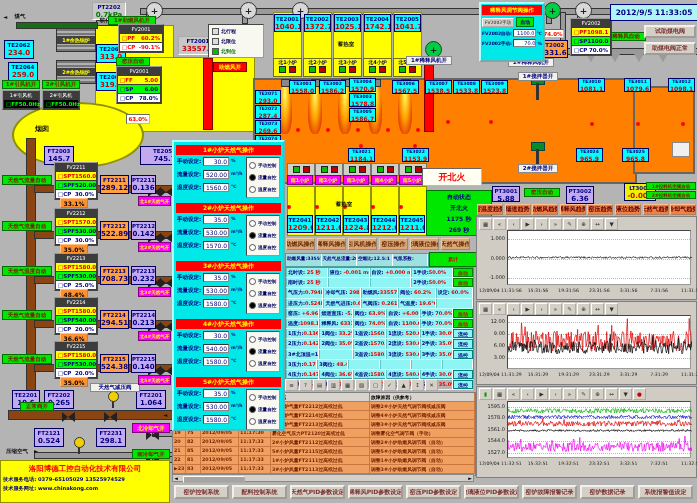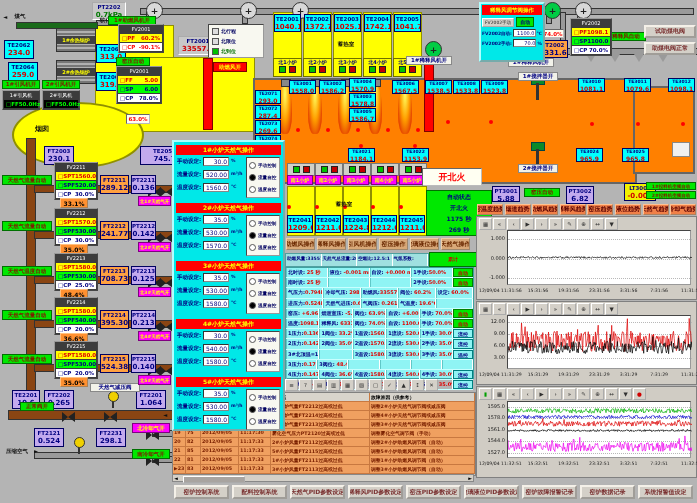--- a/index.html
+++ b/index.html
@@ -69,20 +69,26 @@
   #banner .b1{color:#ff0000;font-weight:bold;font-size:7.5px;text-align:center;margin-top:3px;}
   #banner .b2{color:#000080;font-size:5.2px;font-weight:bold;padding-left:2px;margin-top:2px;white-space:nowrap;}
   #datebox{position:absolute;left:610px;top:4px;width:86px;height:15px;background:#aff5f5;border:1px solid #000080;
            color:#000080;font-weight:bold;font-size:7.5px;display:flex;align-items:center;justify-content:center;z-index:20;}
   .scrb{position:absolute;background:#d4d0c8;border:1px solid #888;box-sizing:border-box;}
 </style>
 </head>
 <body>
 
 <div id="app">
+  <div id="banner">
+    <div class="b1">洛阳博德工控自动化技术有限公司</div>
+    <div class="b2">技术服务电话: 0379-65105029  13525974529</div>
+    <div class="b2">技术服务网址: www.chinakong.com</div>
+  </div>
+  <div id="datebox">2012/9/5 11:33:05</div>
 <div style="position: absolute; left: 95px; top: 25px; width: 77px; height: 105px; z-index: 1; background: rgb(255, 255, 0); border: 1px solid rgb(144, 144, 0);"></div>
     <div style="position: absolute; left: 95px; top: 57px; width: 158px; height: 73px; z-index: 1; background: rgb(255, 255, 0); border: 1px solid rgb(144, 144, 0);"></div>
     <div style="position: absolute; left: 12px; top: 102px; width: 128px; height: 62px; z-index: 2; background: rgb(255, 255, 0); border: 2px solid rgb(144, 144, 0); border-radius: 50%;"></div>
     <div style="position: absolute; left: 253px; top: 78px; width: 380px; height: 102px; z-index: 2; background: rgb(255, 128, 0); border: 2px solid rgb(102, 102, 102);"></div>
     <div style="position: absolute; left: 633px; top: 86px; width: 58px; height: 84px; z-index: 2; background: rgb(255, 128, 0); border: 2px solid rgb(102, 102, 102);"></div>
     <div style="position: absolute; left: 672px; top: 142px; width: 16px; height: 13px; z-index: 3; background: rgb(240, 240, 240); border: 1px solid rgb(136, 136, 136);"></div>
     <div style="position: absolute; left: 203px; top: 58px; width: 8px; height: 70px; z-index: 3; background: rgb(255, 0, 0); border: 1px solid rgb(128, 0, 0);"></div>
     <div style="position: absolute; left: 424px; top: 57px; width: 8px; height: 73px; z-index: 3; background: rgb(255, 0, 0); border: 1px solid rgb(128, 0, 0);"></div>
     <div style="position: absolute; left: 26px; top: 138px; width: 8px; height: 280px; z-index: 2; background: rgb(138, 69, 19); border: 1px solid rgb(51, 51, 51);"></div>
     <div style="position: absolute; left: 8px; top: 410px; width: 164px; height: 8px; z-index: 2; background: rgb(138, 69, 19); border: 1px solid rgb(51, 51, 51);"></div>
@@ -158,21 +164,21 @@
     <div class="bx c" style="position: absolute; left: 8px; top: 62px; width: 30px; height: 19px; z-index: 6;">
       <div class="l">TE2064</div>
       <div class="v">259.0</div>
     </div>
     <div class="bx c" style="position: absolute; left: 96px; top: 72px; width: 30px; height: 19px; z-index: 6;">
       <div class="l">TE2063</div>
       <div class="v">319.0</div>
     </div>
     <div class="bx p" style="position: absolute; left: 44px; top: 146px; width: 30px; height: 19px; z-index: 6;">
       <div class="l">FT2003</div>
-      <div class="v">230.1</div>
+      <div class="v">145.7</div>
     </div>
     <div class="bx p" style="position: absolute; left: 140px; top: 146px; width: 49px; height: 19px; z-index: 6;">
       <div class="l">TE2051</div>
       <div class="v">745.7</div>
     </div>
     <div class="bx g" style="position: absolute; left: 178px; top: 36px; width: 40px; height: 19px; z-index: 6;">
       <div class="l">FT2001</div>
       <div class="v">33557.6</div>
     </div>
     <div class="bx g gn" style="position: absolute; left: 92px; top: 2px; width: 34px; height: 18px; z-index: 6;">
@@ -298,21 +304,21 @@
     <div class="bx cs" style="position: absolute; left: 622px; top: 148px; width: 27px; height: 14px; z-index: 6;">
       <div class="l">TE3025</div>
       <div class="v">965.8</div>
     </div>
     <div class="bx p" style="position: absolute; left: 492px; top: 186px; width: 28px; height: 16px; z-index: 6;">
       <div class="l">PT3001</div>
       <div class="v">5.88</div>
     </div>
     <div class="bx p" style="position: absolute; left: 566px; top: 186px; width: 28px; height: 18px; z-index: 6;">
       <div class="l">PT3002</div>
-      <div class="v">6.82</div>
+      <div class="v">6.36</div>
     </div>
     <div class="bx yb" style="position: absolute; left: 624px; top: 183px; width: 32px; height: 18px; z-index: 6;">
       <div class="l">LT3001</div>
       <div class="v">-0.001</div>
     </div>
     <div class="bx o" style="position: absolute; left: 538px; top: 40px; width: 30px; height: 18px; z-index: 6;">
       <div class="l">FT2002</div>
       <div class="v">6331.6</div>
     </div>
     <div class="bx p" style="position: absolute; left: 12px; top: 390px; width: 28px; height: 19px; z-index: 6;">
@@ -486,21 +492,21 @@
         <span>530.00</span>
       </div>
       <div class="r rw">
         <span>□CP</span>
         <span>30.0%</span>
       </div>
     </div>
     <div class="tag" style="position: absolute; left: 60px; top: 244px; width: 28px; height: 10px; z-index: 8; background: rgb(255, 144, 48); color: rgb(0, 0, 0); border: 1px outset rgb(255, 192, 128); font-size: 6px;">35.0%</div>
     <div class="bx o" style="position: absolute; left: 100px; top: 221px; width: 29px; height: 19px; z-index: 8;">
       <div class="l">FT2212</div>
-      <div class="v">241.77</div>
+      <div class="v">522.89</div>
     </div>
     <div class="bx p" style="position: absolute; left: 131px; top: 221px; width: 25px; height: 19px; z-index: 8;">
       <div class="l">PT2212</div>
       <div class="v">0.142</div>
     </div>
     <div class="tag" style="position: absolute; left: 138px; top: 242px; width: 33px; height: 10px; z-index: 8; background: rgb(255, 0, 255); color: rgb(255, 255, 0); border: 1px solid rgb(128, 0, 128); font-size: 4.5px;">北2#天然气开</div>
     <div class="valve" style="position: absolute; left: 148px; top: 228px; width: 0px; height: 0px;"><svg width="13" height="10">
         <path d="M0 0 L6 5 L0 10 Z M13 0 L6 5 L13 10 Z" fill="#222"></path>
       </svg></div>
     <div class="valve" style="position: absolute; left: 160px; top: 228px; width: 0px; height: 0px;"><svg width="13" height="10">
@@ -523,21 +529,21 @@
         <span>25.0%</span>
       </div>
     </div>
     <div class="tag" style="position: absolute; left: 60px; top: 289px; width: 28px; height: 10px; z-index: 8; background: rgb(255, 144, 48); color: rgb(0, 0, 0); border: 1px outset rgb(255, 192, 128); font-size: 6px;">48.4%</div>
     <div class="bx o" style="position: absolute; left: 100px; top: 266px; width: 29px; height: 19px; z-index: 8;">
       <div class="l">FT2213</div>
       <div class="v">708.73</div>
     </div>
     <div class="bx p" style="position: absolute; left: 131px; top: 266px; width: 25px; height: 19px; z-index: 8;">
       <div class="l">PT2213</div>
-      <div class="v">0.125</div>
+      <div class="v">0.232</div>
     </div>
     <div class="tag" style="position: absolute; left: 138px; top: 287px; width: 33px; height: 10px; z-index: 8; background: rgb(255, 0, 255); color: rgb(255, 255, 0); border: 1px solid rgb(128, 0, 128); font-size: 4.5px;">北3#天然气开</div>
     <div class="valve" style="position: absolute; left: 148px; top: 273px; width: 0px; height: 0px;"><svg width="13" height="10">
         <path d="M0 0 L6 5 L0 10 Z M13 0 L6 5 L13 10 Z" fill="#222"></path>
       </svg></div>
     <div class="valve" style="position: absolute; left: 160px; top: 273px; width: 0px; height: 0px;"><svg width="13" height="10">
         <path d="M0 0 L6 5 L0 10 Z M13 0 L6 5 L13 10 Z" fill="#222"></path>
       </svg></div>
     <div style="position: absolute; left: 34px; top: 320px; width: 137px; height: 6px; z-index: 2; background: rgb(138, 69, 19); border: 1px solid rgb(51, 51, 51);"></div>
     <div class="tag" style="position: absolute; left: 2px; top: 310px; width: 50px; height: 10px; z-index: 7; background: rgb(0, 232, 0); color: rgb(123, 32, 0); border: 1px solid rgb(0, 112, 0);">天然气流量自动</div>
@@ -552,21 +558,21 @@
         <span>540.00</span>
       </div>
       <div class="r rw">
         <span>□CP</span>
         <span>20.0%</span>
       </div>
     </div>
     <div class="tag" style="position: absolute; left: 60px; top: 333px; width: 28px; height: 10px; z-index: 8; background: rgb(255, 144, 48); color: rgb(0, 0, 0); border: 1px outset rgb(255, 192, 128); font-size: 6px;">36.6%</div>
     <div class="bx o" style="position: absolute; left: 100px; top: 310px; width: 29px; height: 19px; z-index: 8;">
       <div class="l">FT2214</div>
-      <div class="v">395.30</div>
+      <div class="v">294.51</div>
     </div>
     <div class="bx p" style="position: absolute; left: 131px; top: 310px; width: 25px; height: 19px; z-index: 8;">
       <div class="l">PT2214</div>
       <div class="v">0.213</div>
     </div>
     <div class="tag" style="position: absolute; left: 138px; top: 331px; width: 33px; height: 10px; z-index: 8; background: rgb(255, 0, 255); color: rgb(255, 255, 0); border: 1px solid rgb(128, 0, 128); font-size: 4.5px;">北4#天然气开</div>
     <div class="valve" style="position: absolute; left: 148px; top: 317px; width: 0px; height: 0px;"><svg width="13" height="10">
         <path d="M0 0 L6 5 L0 10 Z M13 0 L6 5 L13 10 Z" fill="#222"></path>
       </svg></div>
     <div class="valve" style="position: absolute; left: 160px; top: 317px; width: 0px; height: 0px;"><svg width="13" height="10">

